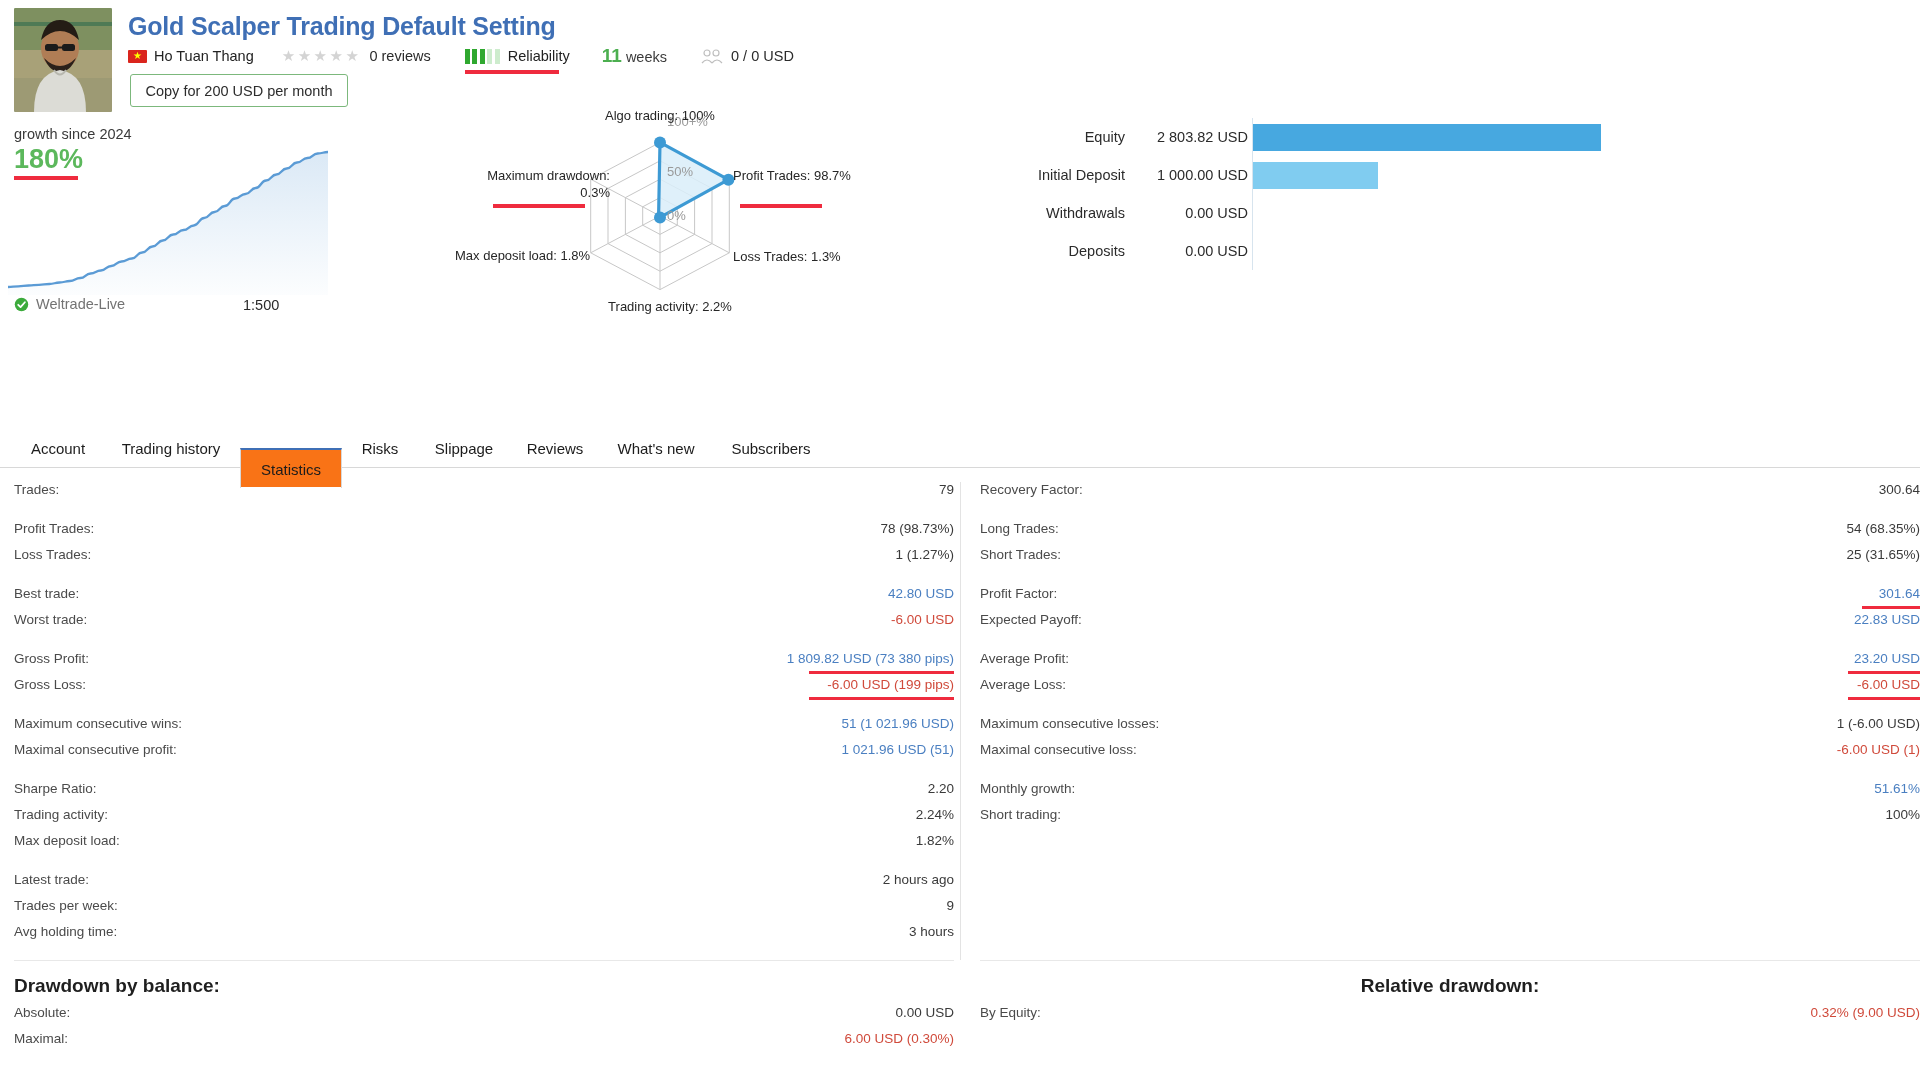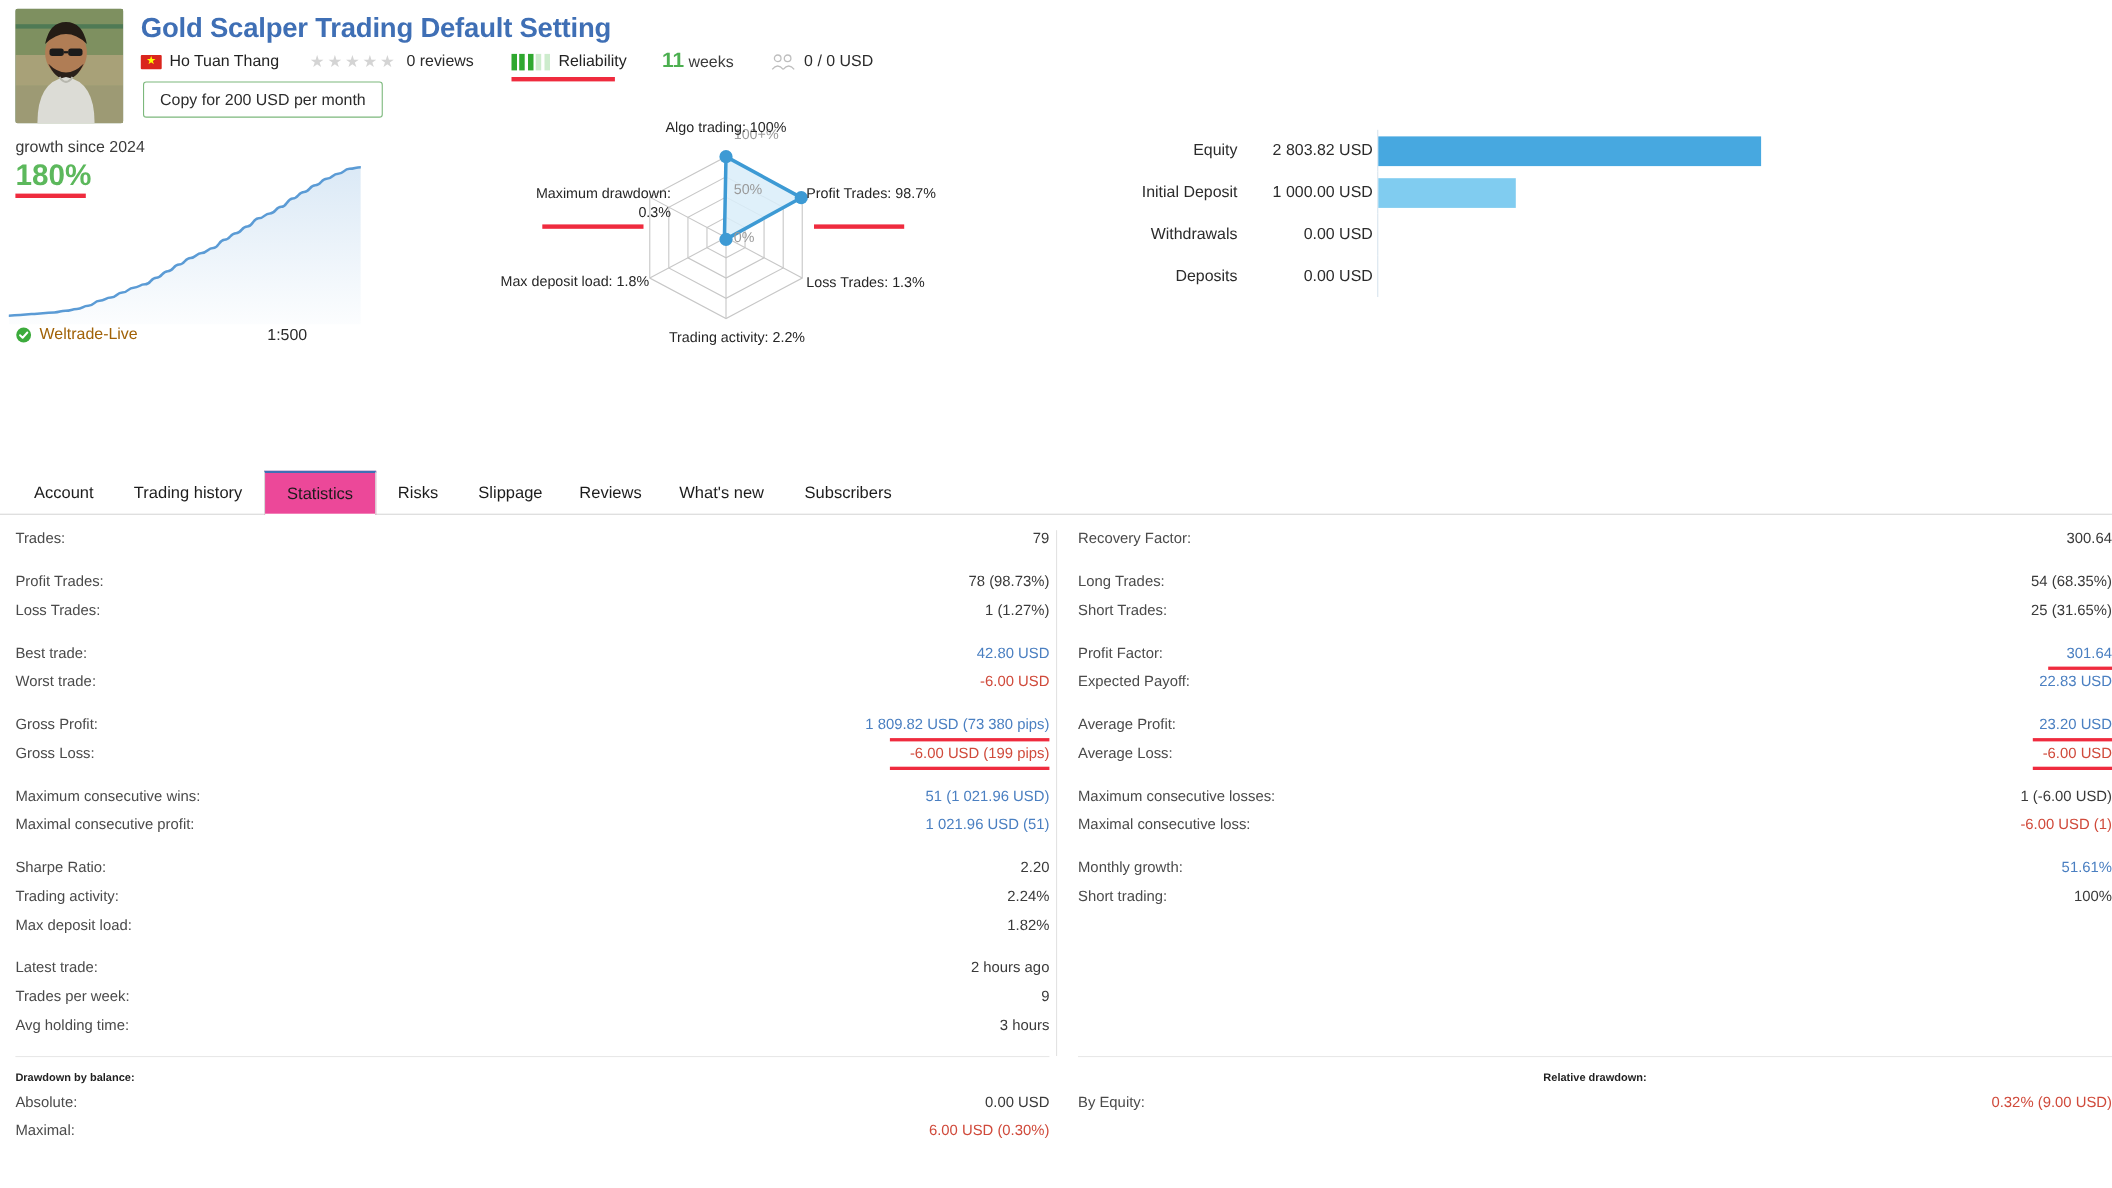--- a/index.html
+++ b/index.html
@@ -71,21 +71,21 @@
   .growth-label { position: absolute; left: 14px; top: 126px; font-size: 14.5px; color: #3a3a3a; }
   .growth-value {
     position: absolute; left: 14px; top: 144px;
     font-size: 27px; font-weight: 700; color: #5cb85c;
   }
   .growth-underline { position: absolute; left: 14px; top: 176px; width: 64px; height: 4px; background: #ef2b3e; }
   .growth-chart { position: absolute; left: 8px; top: 130px; width: 320px; height: 165px; }
 
   .broker-row { position: absolute; left: 14px; top: 296px; display: flex; align-items: center; gap: 7px; }
   .chk { width: 15px; height: 15px; }
-  .broker-name { font-size: 14.5px; color: #a16207; }
+  .broker-name { font-size: 14.5px; color: #737373; }
   .leverage { position: absolute; left: 243px; top: 297px; font-size: 14.5px; color: #2b2b2b; }
 
   
   .radar { position: absolute; left: 455px; top: 108px; width: 430px; height: 215px; }
   .radar-lbl { position: absolute; font-size: 13px; color: #262626; text-align: center; line-height: 1.3; }
   .radar-underline { position: absolute; height: 4px; background: #ef2b3e; }
 
   
   .eq-panel { position: absolute; left: 1020px; top: 118px; width: 580px; }
   .eq-row { position: relative; height: 38px; display: flex; align-items: center; }
@@ -96,42 +96,43 @@
 
   
   .tabs { position: absolute; left: 0; top: 428px; width: 1920px; height: 40px; }
   .tabs-line { position: absolute; left: 0; top: 39px; width: 1920px; height: 1px; background: #d8d8d8; }
   .tab {
     position: absolute; top: 0; height: 40px; padding: 0 19px;
     display: flex; align-items: center; justify-content: center;
     font-size: 15px; color: #1c1c1c; cursor: pointer; white-space: nowrap;
   }
   .tab.active {
-    background: #ec4899;
+    background: #f97316;
     border-left: 1px solid #d8d8d8; border-right: 1px solid #d8d8d8;
     border-top: 2px solid #3f6fb5;
     z-index: 3;
+    margin-top: 20px;
   }
   .tab.active::after { content:""; position:absolute; left:0; right:0; bottom:-1px; height:2px; background:#fff; }
 
   
   .stats { position: absolute; left: 0; top: 482px; width: 1920px; }
   .col { position: absolute; top: 0; width: 950px; }
   .col.left { left: 14px; width: 940px; }
   .col.right { left: 980px; width: 940px; }
   .divider { position: absolute; left: 960px; top: 482px; width: 1px; height: 478px; background: #e3e3e3; }
 
   .srow { position: relative; height: 26px; }
   .srow .k { position: absolute; left: 0; font-size: 13.5px; color: #4a4a4a; }
   .srow .v { position: absolute; right: 0; font-size: 13.5px; color: #4a4a4a; text-align: right; white-space: nowrap; }
   .v.blue { color: #4a7fc1; }
   .v.red  { color: #d04a3b; }
   .v.dark { color: #3a3a3a; }
   .u-red { position: absolute; height: 3px; background: #ef2b3e; }
-  .grp-title { font-size: 10px; font-weight: 700; color: #1f1f1f; }
+  .grp-title { font-size: 19px; font-weight: 700; color: #1f1f1f; }
   .sep { position: absolute; height: 1px; background: #e8e8e8; }
 </style>
 </head>
 <body>
 
 <div class="page">
 
   <div class="avatar">
     <svg viewBox="0 0 98 104" preserveAspectRatio="none">
       <rect x="0" y="0" width="98" height="104" fill="#8a9a72"></rect>

